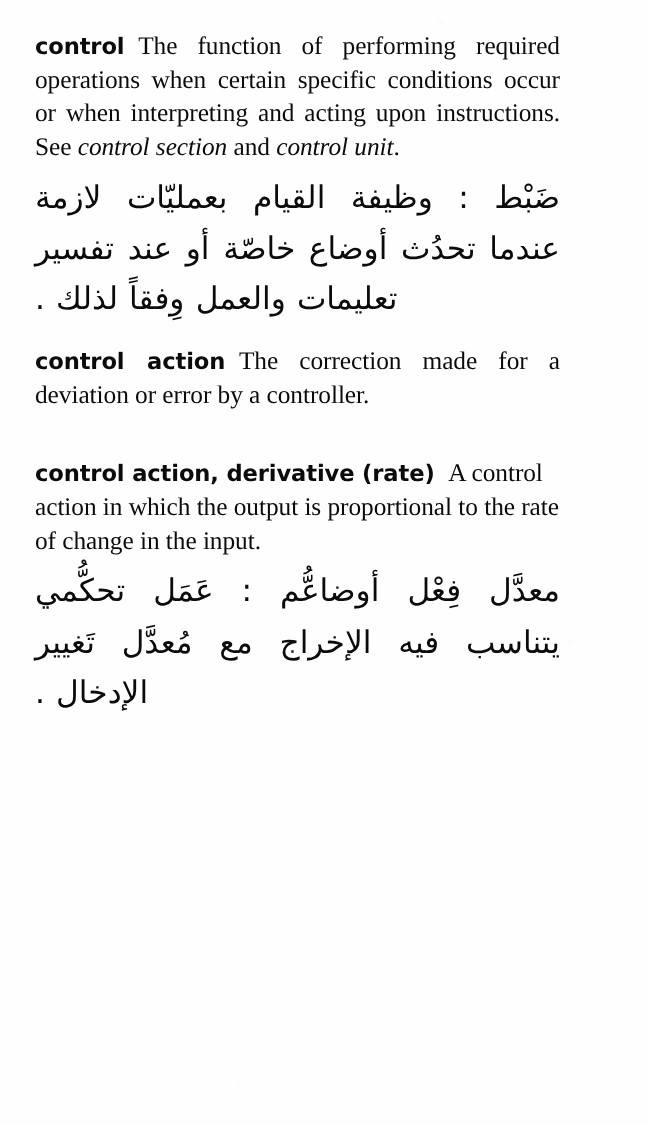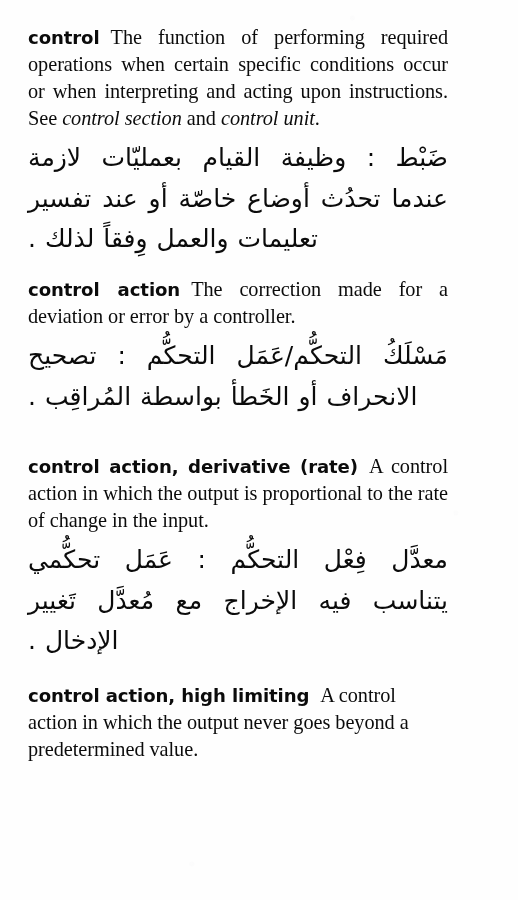--- a/index.html
+++ b/index.html
@@ -94,26 +94,22 @@
 
   <div class="column">
 
     <div class="entry e1">
       <p class="entry-en"><span class="headword">control</span><span class="gap"></span><span>The function of performing required operations when certain specific conditions occur or when interpreting and acting upon instructions. See </span><span class="xref">control section</span><span> and </span><span class="xref">control unit</span><span>.</span></p>
       <p class="entry-ar justify">ضَبْط : وظيفة القيام بعمليّات لازمة عندما تحدُث أوضاع خاصّة أو عند تفسير تعليمات والعمل وِفقاً لذلك .</p>
     </div>
 
     <div class="entry e2">
       <p class="entry-en"><span class="headword">control action</span><span class="gap"></span><span>The correction made for a deviation or error by a controller.</span></p>
-      <p class="entry-ar justify">مَسْلَكُ التحكُّم/عَمَل التحكُّم : تصحيح الانحراف أو الخَطأ بواسطة المُراقِب .</p>
     </div>
 
     <div class="entry e3">
       <p class="entry-en"><span class="headword">control action, derivative (rate)</span><span class="gap"></span><span>A control action in which the output is proportional to the rate of change in the input.</span></p>
-      <p class="entry-ar justify">معدَّل فِعْل التحكُّم : عَمَل تحكُّمي يتناسب فيه الإخراج مع مُعدَّل تَغيير الإدخال .</p>
+      <p class="entry-ar justify">معدَّل فِعْل أوضاعُّم : عَمَل تحكُّمي يتناسب فيه الإخراج مع مُعدَّل تَغيير الإدخال .</p>
     </div>
 
-    <div class="entry">
-      <p class="entry-en"><span class="headword">control action, high limiting</span><span class="gap"></span><span>A control action in which the output never goes beyond a predetermined value.</span></p>
-    </div>
 
   </div>
 </div>
 
 </body></html>

